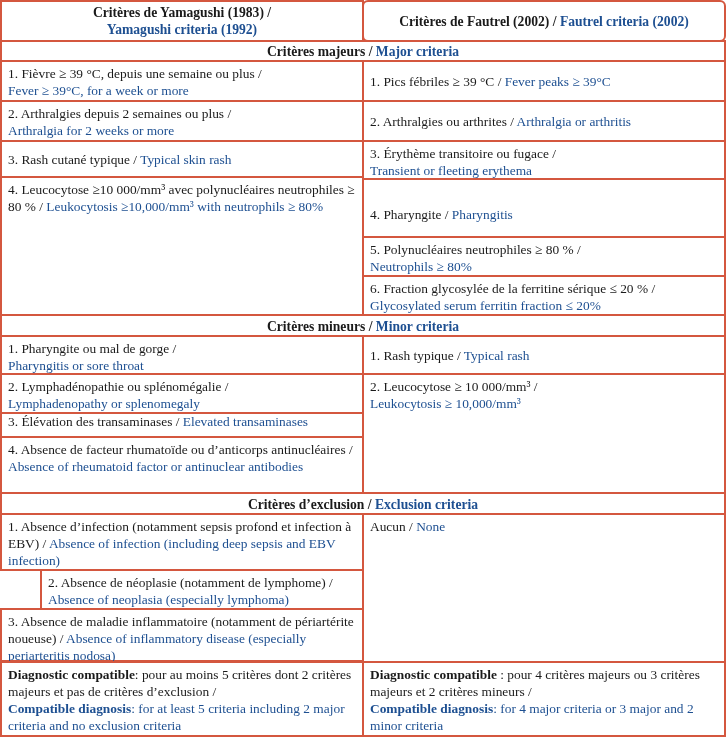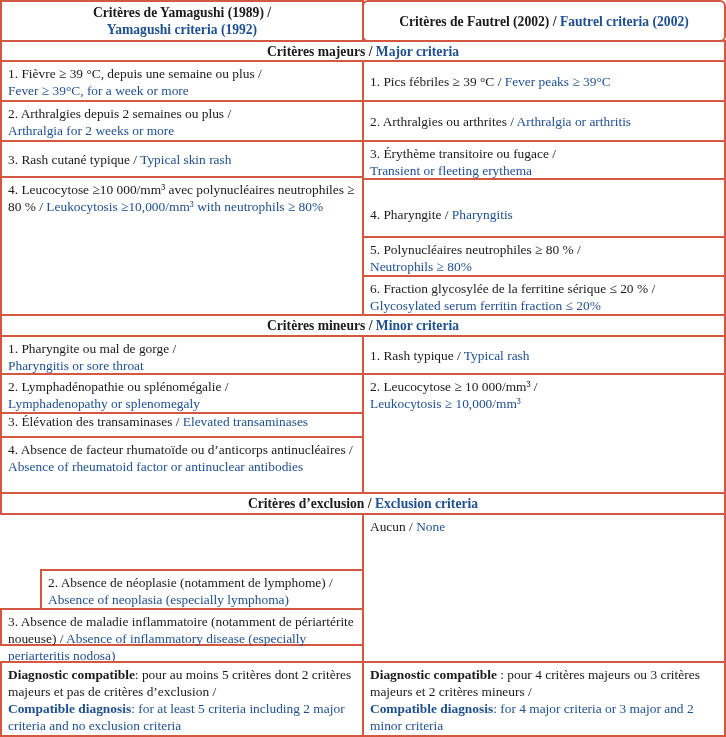--- a/index.html
+++ b/index.html
@@ -7,33 +7,33 @@
   .tbl { position: absolute; left: 0; top: 0; width: 726px; height: 737px; }
   .cell {
     position: absolute; box-sizing: border-box;
     border: 2px solid #d4573f;
     font-family: "Liberation Serif", "DejaVu Serif", serif;
     font-size: 13.4px; line-height: 17px; color: #1a1a1a;
     padding: 3px 6px;
     background: #fff;
   }
   .hdr { text-align: center; font-weight: bold; font-size: 13.6px; display: flex; align-items: center; justify-content: center; flex-direction: column; }
-  .sec { text-align: center; font-weight: bold; font-size: 13.6px; display: flex; align-items: center; justify-content: center; padding: 0; }
+  .sec { text-align: center; font-weight: bold; font-size: 13.6px; display: flex; align-items: flex-end; justify-content: center; padding: 0; }
   .en { color: #1d4f91; }
   .vc { display: flex; align-items: center; }
   .vt { display: block; }
   b.en { font-weight: bold; }
 </style>
 </head>
 <body>
 
 <div class="tbl">
 
   <div class="cell hdr" style="left:0;top:0;width:364px;height:42px;">
-    <span>Critères de Yamagushi (1989) /</span>
+    <span>Critères de Yamagushi (1983) /</span>
     <span class="en">Yamagushi criteria (1992)</span>
   </div>
   <div class="cell hdr" style="left:362px;top:0;width:364px;height:42px;border-radius:6px;">
     <span><span>Critères de Fautrel (2002) / </span><span class="en">Fautrel criteria (2002)</span></span>
   </div>
 
   <div class="cell sec" style="left:0;top:40px;width:726px;height:22px;">
     <span><span>Critères majeurs / </span><span class="en">Major criteria</span></span>
   </div>
 
@@ -98,25 +98,28 @@
   </div>
   <div class="cell vt" style="left:362px;top:373px;width:364px;height:121px;">
     <span>2. Leucocytose ≥ 10 000/mm³ /</span><br>
     <span class="en">Leukocytosis ≥ 10,000/mm³</span>
   </div>
 
   <div class="cell sec" style="left:0;top:492px;width:726px;height:23px;">
     <span><span>Critères d’exclusion / </span><span class="en">Exclusion criteria</span></span>
   </div>
 
+  <div class="cell vt" style="left:0;top:513px;width:364px;height:58px;">
+    <span>1. Absence d’infection (notamment sepsis profond et infection à EBV) / </span><span class="en">Absence of infection (including deep sepsis and EBV infection)</span>
+  </div>
   <div class="cell vt" style="left:0;top:569px;width:364px;height:41px;margin-left:40px;">
     <span>2. Absence de néoplasie (notamment de lymphome) /</span><br>
     <span class="en">Absence of neoplasia (especially lymphoma)</span>
   </div>
-  <div class="cell vt" style="left:0;top:608px;width:364px;height:38px;">
+  <div class="cell vt" style="left:0;top:608px;width:364px;height:54px;">
     <span>3. Absence de maladie inflammatoire (notamment de périartérite noueuse) / </span><span class="en">Absence of inflammatory disease (especially periarteritis nodosa)</span>
   </div>
 
   <div class="cell vt" style="left:362px;top:513px;width:364px;height:180px;">
     <span>Aucun / </span><span class="en">None</span>
   </div>
 
   <div class="cell vt" style="left:0;top:661px;width:364px;height:76px;">
     <b>Diagnostic compatible</b><span>: pour au moins 5 critères dont 2 critères majeurs et pas de critères d’exclusion /</span><br>
     <b class="en">Compatible diagnosis</b><span class="en">: for at least 5 criteria including 2 major criteria and no exclusion criteria</span>

